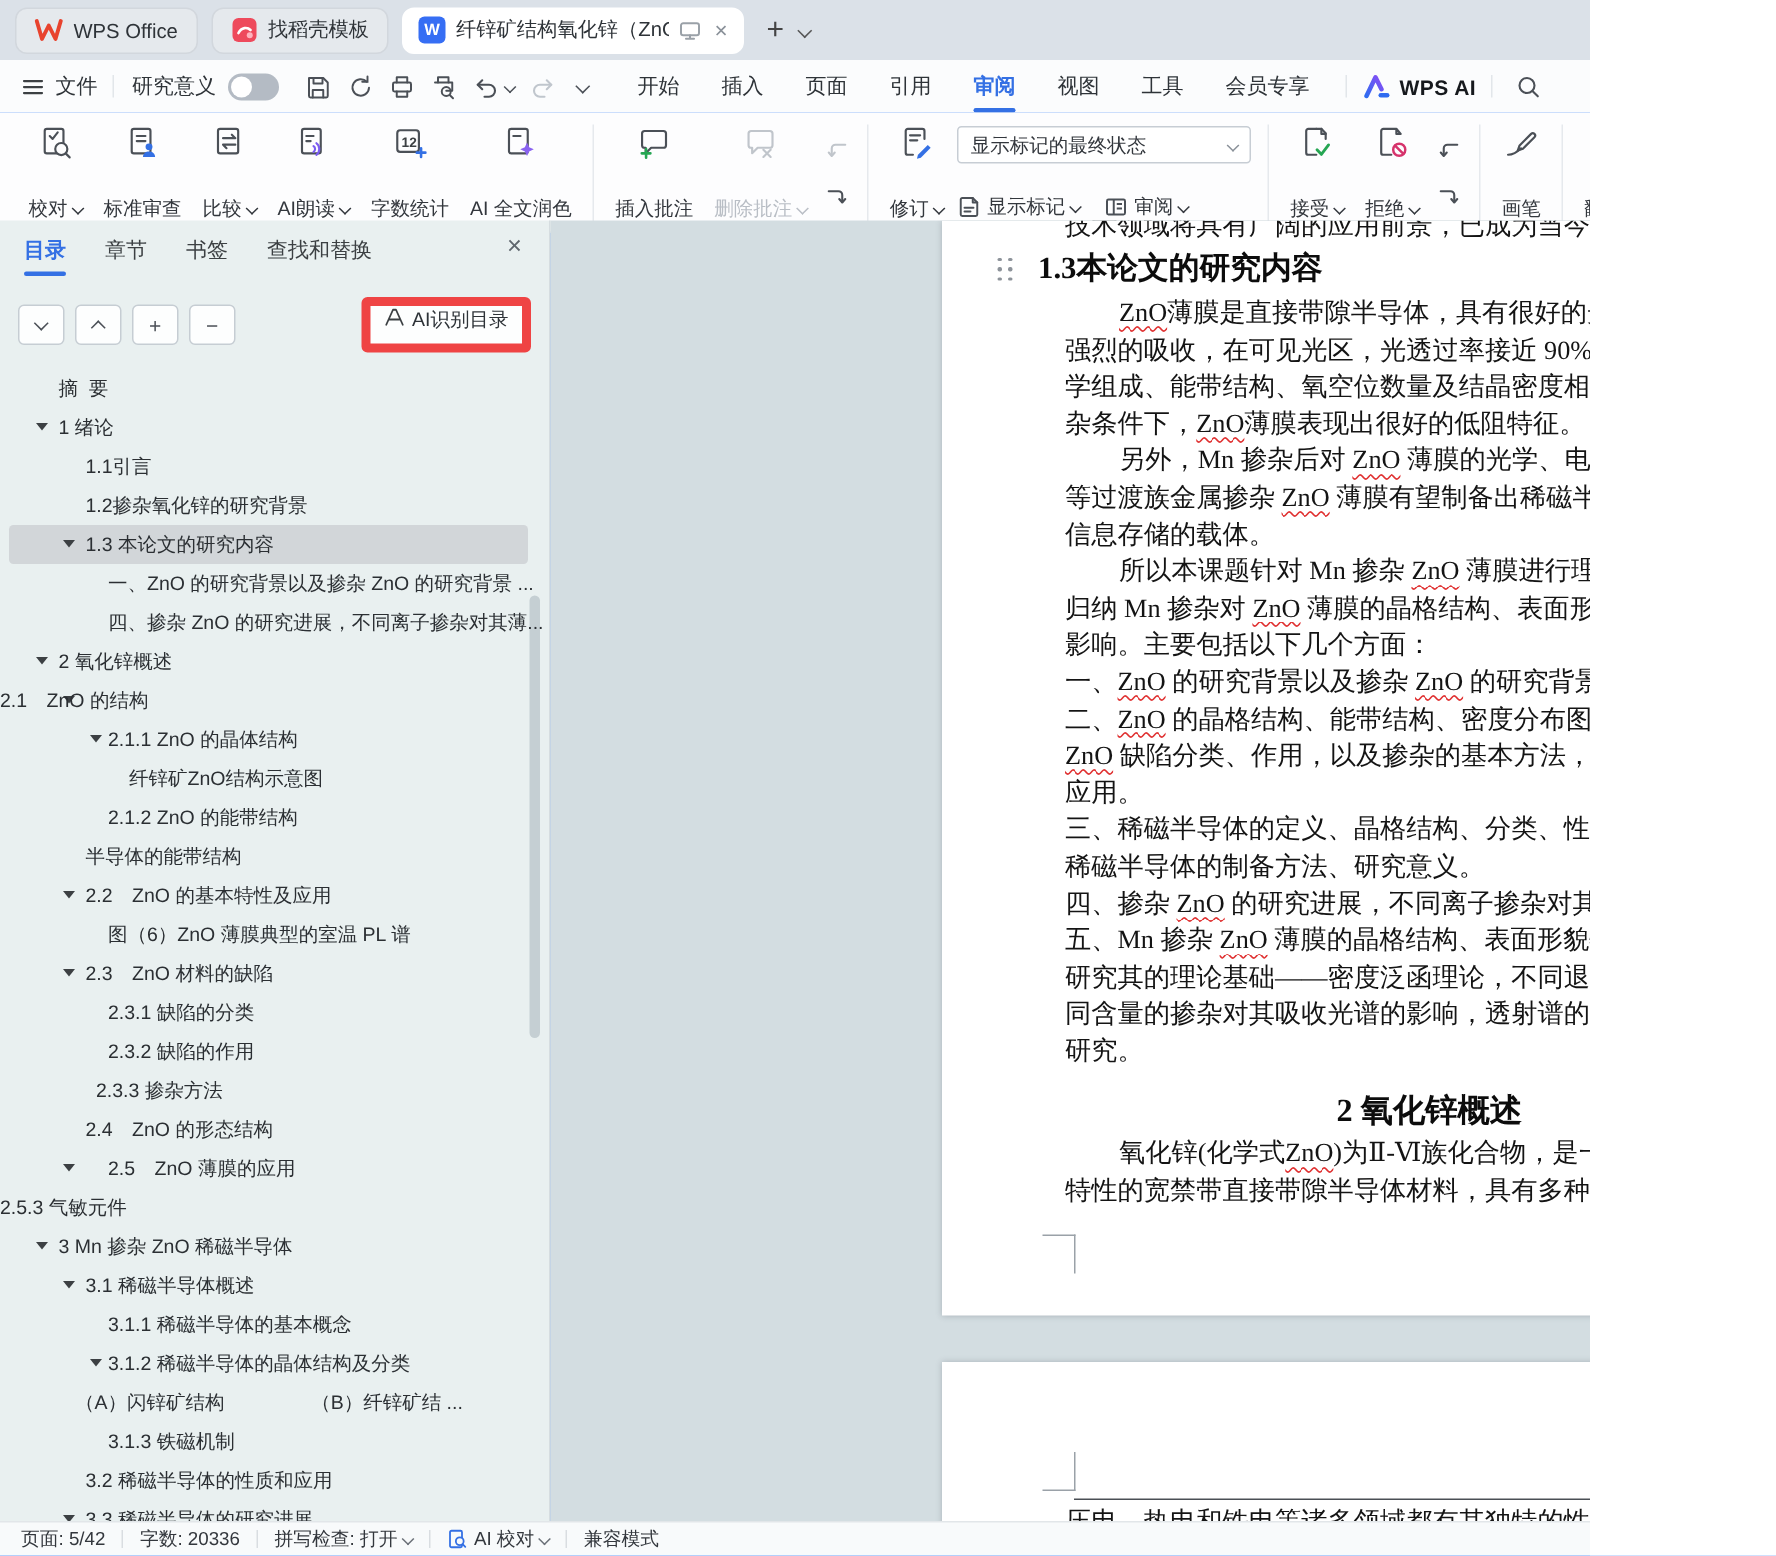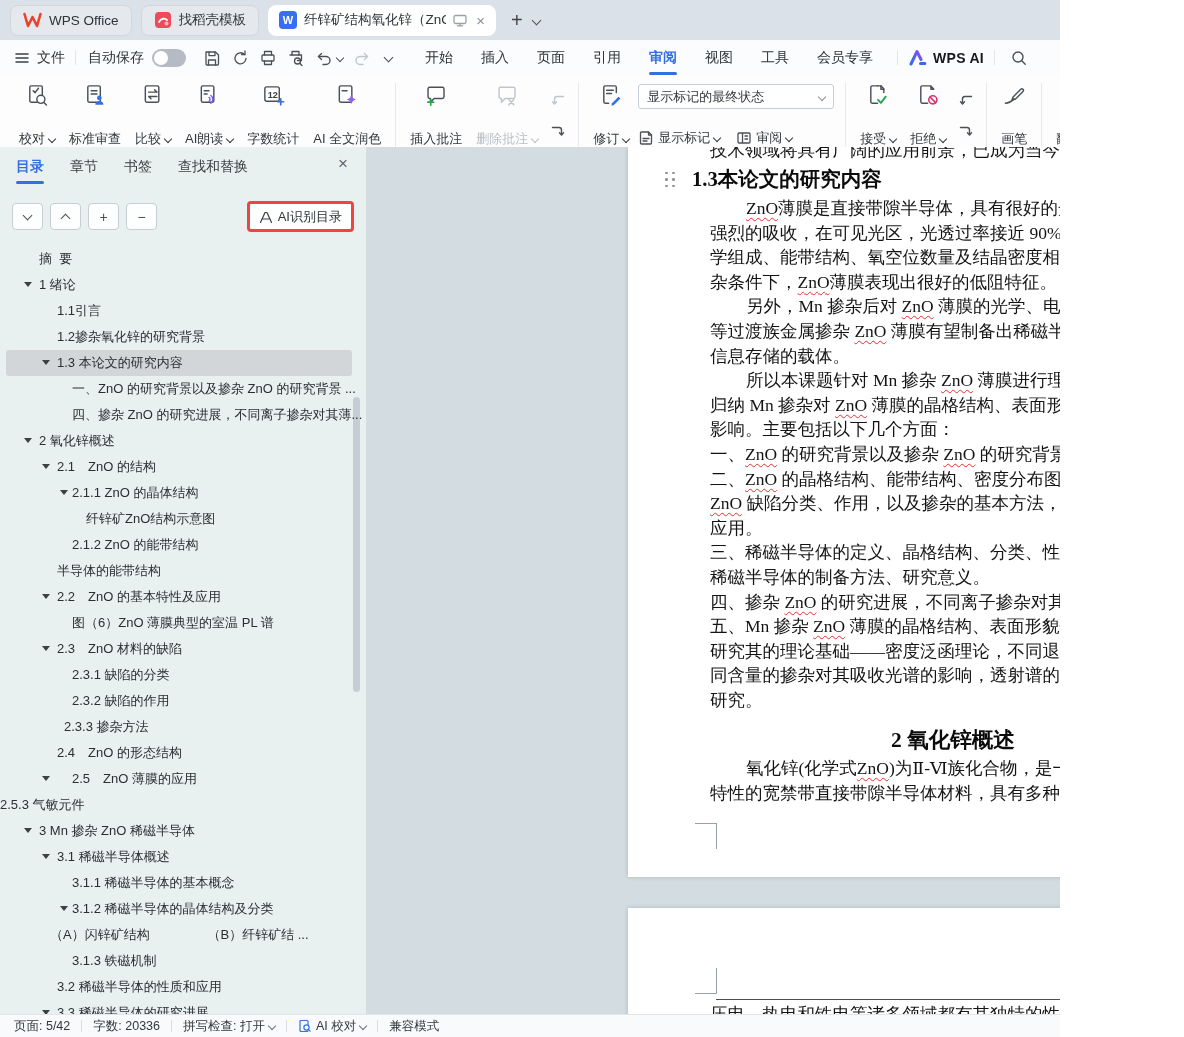--- a/index.html
+++ b/index.html
@@ -59,21 +59,21 @@
   .sidebar{position:absolute;left:0;top:147px;width:366px;bottom:22px;background:#e9f0f0;border-right:1px solid #d6dde0;overflow:hidden}
   .sb-tabs{position:absolute;left:16px;top:11px;right:12px;display:flex;align-items:center;font-size:14px}
   .sbt{margin-right:26px;color:#3c4043;position:relative;white-space:nowrap}
   .sbt.act{color:#3470e4;font-weight:bold}
   .sbt.act::after{content:"";position:absolute;left:50%;transform:translateX(-50%);bottom:-8px;width:28px;height:3px;border-radius:2px;background:#3470e4}
   .sb-close{position:absolute;right:18px;top:8px;font-size:17px;color:#5f666d;line-height:1}
   .sb-controls{position:absolute;left:12px;top:56px;right:12px;height:27px;display:flex;align-items:center}
   .sq{width:29px;height:25px;background:#fdfefe;border:1px solid #c6cdd3;border-radius:4px;margin-right:7px;display:flex;align-items:center;justify-content:center;color:#4b5057;font-size:14px}
   .sq .cv{margin:0 0 2px 0}
   .sq .cvu{display:inline-block;width:6px;height:6px;border-left:1.3px solid currentColor;border-top:1.3px solid currentColor;transform:rotate(45deg);margin-top:3px}
-  .aibtn{margin-left:auto;height:25px;background:#fdfefe;border:3px solid #ef4444;border-radius:4px;display:flex;align-items:center;padding:0 9px;font-size:13px;color:#2e3338}
+  .aibtn{margin-left:auto;height:25px;background:#fdfefe;border:6px solid #ef4444;border-radius:4px;display:flex;padding:0 9px;font-size:13px;color:#2e3338}
   .aibtn svg{margin-right:5px}
   .outline{position:absolute;left:0;top:99px;right:0;bottom:0;overflow:hidden}
   .orow{position:relative;height:26px}
   .orow.sel::before{content:"";position:absolute;left:6px;right:14px;top:0;bottom:0;background:#d2d6d9;border-radius:3px}
   .oa{position:absolute;top:10px;width:0;height:0;border-left:4.5px solid transparent;border-right:4.5px solid transparent;border-top:5.5px solid #3c4043;z-index:1}
   .ot{position:relative;z-index:1;display:block;line-height:26px;font-size:13px;color:#2b2f33;white-space:pre;overflow:hidden}
   .sscroll{position:absolute;right:6px;top:250px;width:7px;height:295px;border-radius:4px;background:#c5cfd3}
 
   
   .docarea{position:absolute;left:367px;top:147px;right:0;bottom:22px;background:#d3dde1;overflow:hidden}
@@ -143,21 +143,21 @@
   </div>
 
   <div class="menubar">
     <span class="ham">
       <svg width="16" height="14" viewBox="0 0 16 14">
           <path d="M2 3h12 M2 7h12 M2 11h12" stroke="#3c4043" stroke-width="1.5" stroke-linecap="round"></path>
         </svg>
     </span>
     <span class="mfile">文件</span>
     <span class="mdiv"></span>
-    <span class="autosave">自动保存</span>
+    <span class="autosave">研究意义</span>
     <span class="tog"></span>
     <span class="qbtn">
       <svg width="18" height="18" viewBox="0 0 18 18" fill="none" stroke="#4b5057" stroke-width="1.3" stroke-linecap="round" stroke-linejoin="round">
           <path d="M3 3 h9.5 L15.5 6 v9 a1 1 0 0 1 -1 1 h-10.5 a1 1 0 0 1 -1-1 z"></path>
           <path d="M6 3 v3.6 h6 V3 M5.5 16 v-5 h7 v5"></path>
         </svg>
     </span>
     <span class="qbtn">
       <svg width="18" height="18" viewBox="0 0 18 18" fill="none" stroke="#4b5057" stroke-width="1.3" stroke-linecap="round">
           <path d="M13.5 5.5 a5.5 5.5 0 1 0 1.5 4"></path>
@@ -491,21 +491,21 @@
         </div>
         <div class="orow">
           <span class="ot" style="padding-left: 72px;">四、掺杂 ZnO 的研究进展，不同离子掺杂对其薄...</span>
         </div>
         <div class="orow">
           <span class="oa" style="left: 24px;"></span>
           <span class="ot" style="padding-left: 39px;">2 氧化锌概述</span>
         </div>
         <div class="orow">
           <span class="oa" style="left: 42px;"></span>
-          <span class="ot" style="padding-left: 57px;">2.1　ZnO 的结构</span>
+          <span class="ot" style="">2.1　ZnO 的结构</span>
         </div>
         <div class="orow">
           <span class="oa" style="left: 60px;"></span>
           <span class="ot" style="padding-left: 72px;">2.1.1 ZnO 的晶体结构</span>
         </div>
         <div class="orow">
           <span class="ot" style="padding-left: 86px;">纤锌矿ZnO结构示意图</span>
         </div>
         <div class="orow">
           <span class="ot" style="padding-left: 72px;">2.1.2 ZnO 的能带结构</span>

